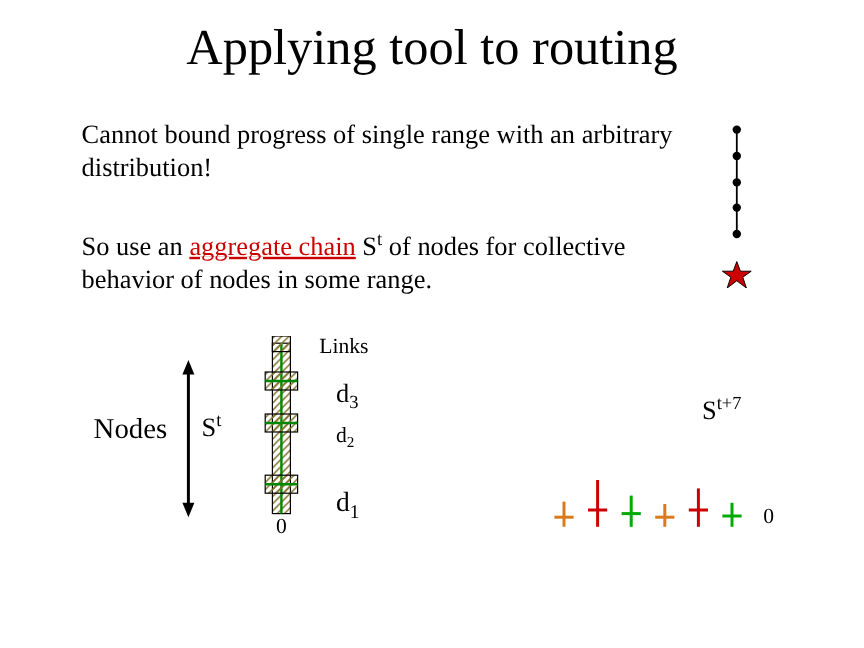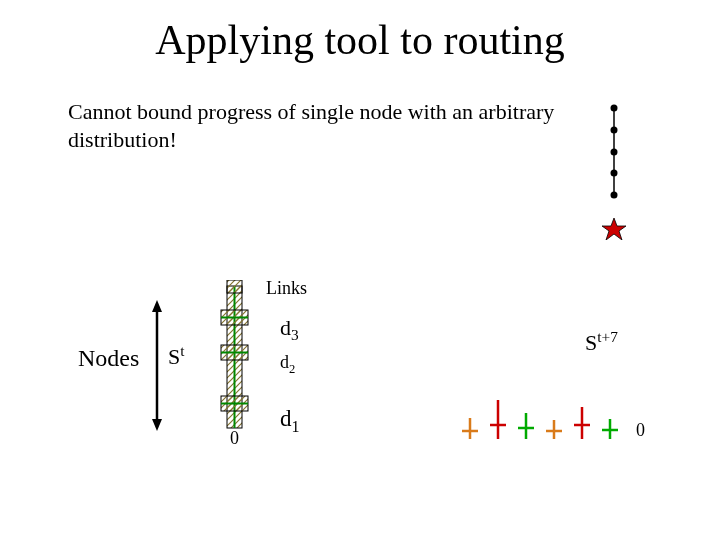--- a/index.html
+++ b/index.html
@@ -22,22 +22,25 @@
   .bottom-text{position:absolute;top:470px;left:0;width:720px;text-align:center;font-size:22px}
   svg{position:absolute}
 </style>
 </head>
 <body>
 
 <div class="slide">
 
   <div class="title">Applying tool to routing</div>
 
-  <div class="para1">Cannot bound progress of single node with an arbitrary distribution!</div>
+  <div class="para1">Cannot bound progress of single range with an arbitrary distribution!</div>
 
+  <div class="para2">
+    <span>So use an </span><span class="aggregate">aggregate chain</span><span> S</span><span class="sup">t</span><span> of nodes for collective behavior of nodes in some range.</span>
+  </div>
 
   <svg style="left:596px;top:100px" width="40" height="140">
     <line x1="18" y1="8" x2="18" y2="95" stroke="#000" stroke-width="1.5"></line>
     <circle cx="18" cy="8" r="3.5" fill="#000"></circle>
     <circle cx="18" cy="30" r="3.5" fill="#000"></circle>
     <circle cx="18" cy="52" r="3.5" fill="#000"></circle>
     <circle cx="18" cy="73" r="3.5" fill="#000"></circle>
     <circle cx="18" cy="95" r="3.5" fill="#000"></circle>
     <polygon points="18,118 21,126 30,126 23,131 26,140 18,134 10,140 13,131 6,126 15,126" fill="#c00" stroke="#000" stroke-width="0.8"></polygon>
   </svg>

